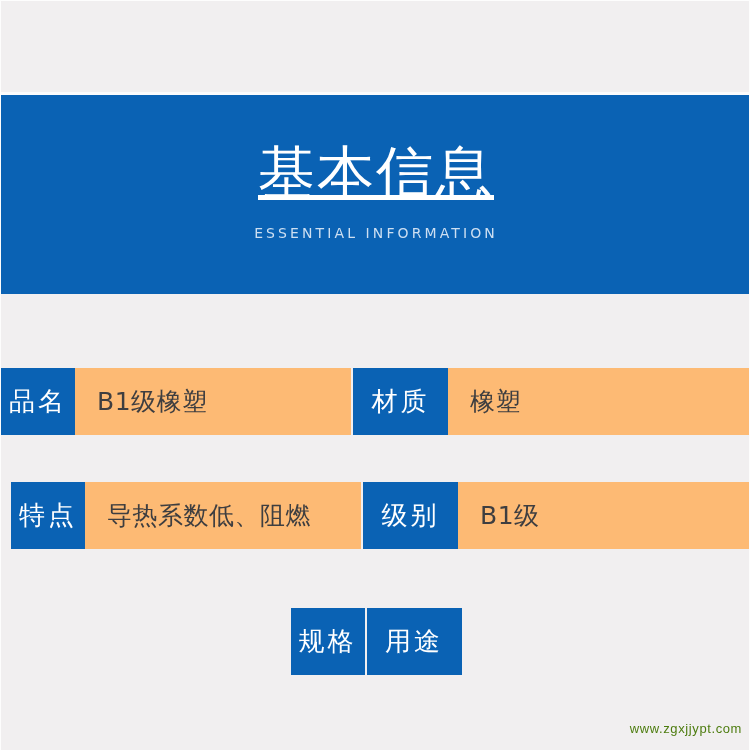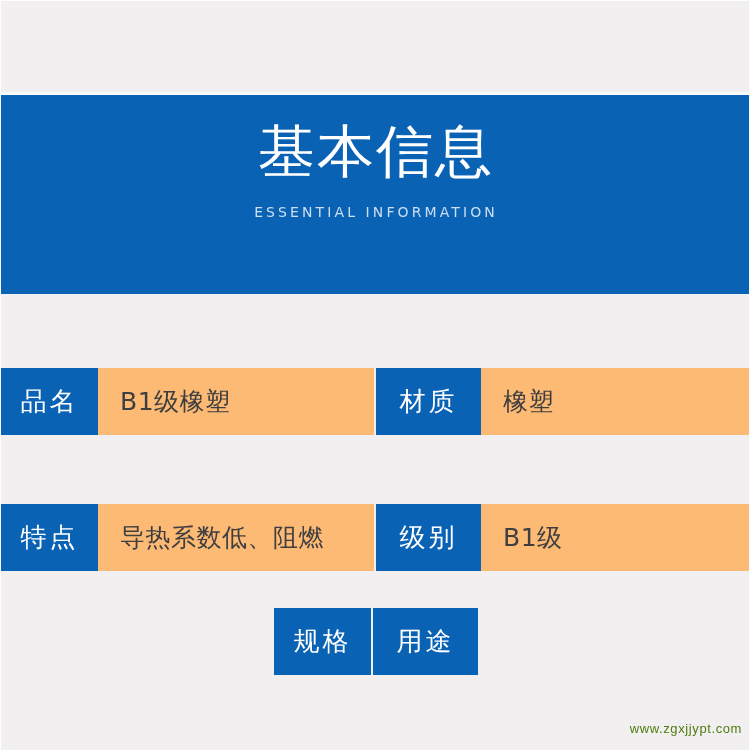--- a/index.html
+++ b/index.html
@@ -44,27 +44,28 @@
     width: 750px;
     height: 199px;
     background: #0a62b4;
     display: flex;
     flex-direction: column;
     align-items: center;
     justify-content: flex-start;
   }
 
   .banner-title {
-    margin-top: 23px;
+    margin-top: 44px;
     font-size: 57px;
     line-height: 1.18;
     color: #ffffff;
     letter-spacing: 2px;
     font-weight: 400;
     white-space: nowrap;
+    text-decoration: underline;
   }
 
   .banner-subtitle {
     margin-top: 20px;
     font-size: 14px;
     line-height: 1;
     color: #cddff2;
     letter-spacing: 3.1px;
     font-weight: 400;
     white-space: nowrap;
@@ -83,38 +84,38 @@
   .row {
     position: absolute;
     left: 0;
     width: 750px;
     height: 67px;
     display: flex;
     align-items: stretch;
   }
 
   .row.r1 { top: 74px; }
-  .row.r2 { top: 210px; }
+  .row.r2 { top: 188px; padding-left: 10px; }
   .row.r3 { top: 314px; justify-content: center; }
 
   .cell-label {
     flex: 0 0 auto;
     background: #0a62b4;
     color: #ffffff;
     display: flex;
     align-items: center;
     justify-content: center;
     font-size: 26px;
     letter-spacing: 3px;
     font-weight: 400;
     white-space: nowrap;
   }
 
-  .cell-label.left  { width: 97px; }
-  .cell-label.right { width: 105px; }
+  .cell-label.left  { width: 74px; }
+  .cell-label.right { width: 95px; }
 
   .cell-value {
     background: #fdba74;
     color: #3e3e40;
     display: flex;
     align-items: center;
     font-size: 25px;
     letter-spacing: 0.5px;
     padding-left: 22px;
     white-space: nowrap;

